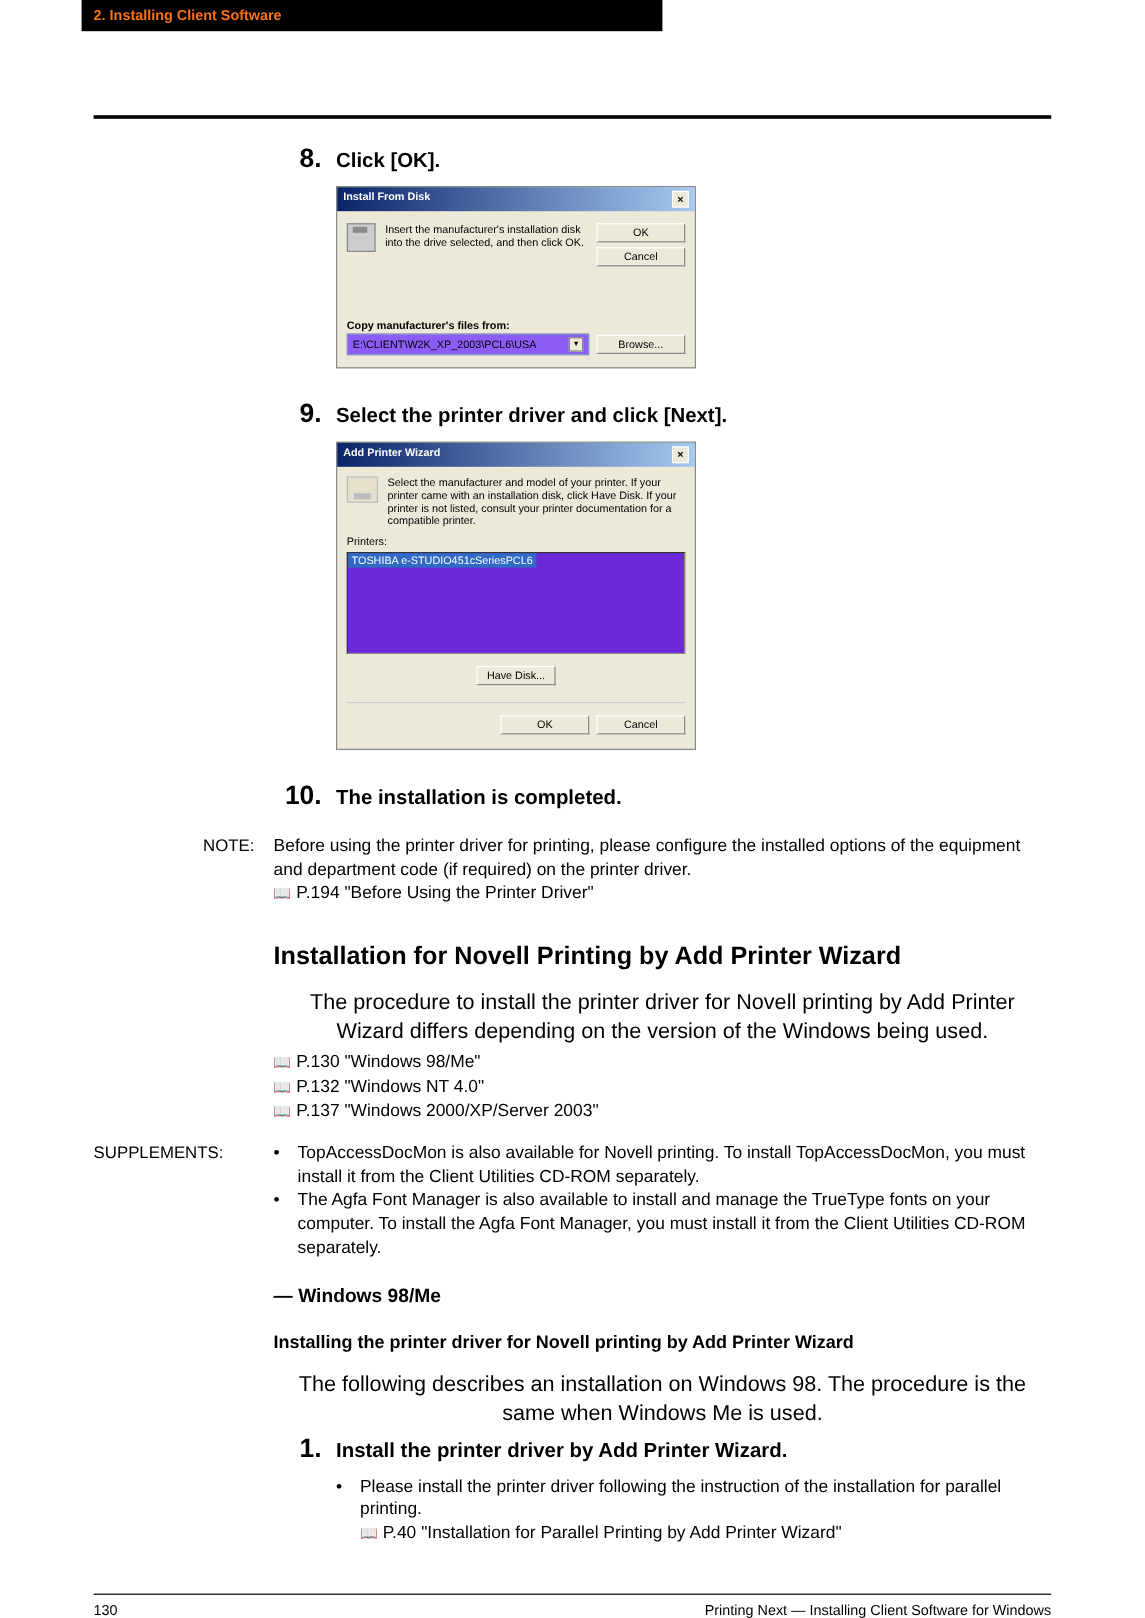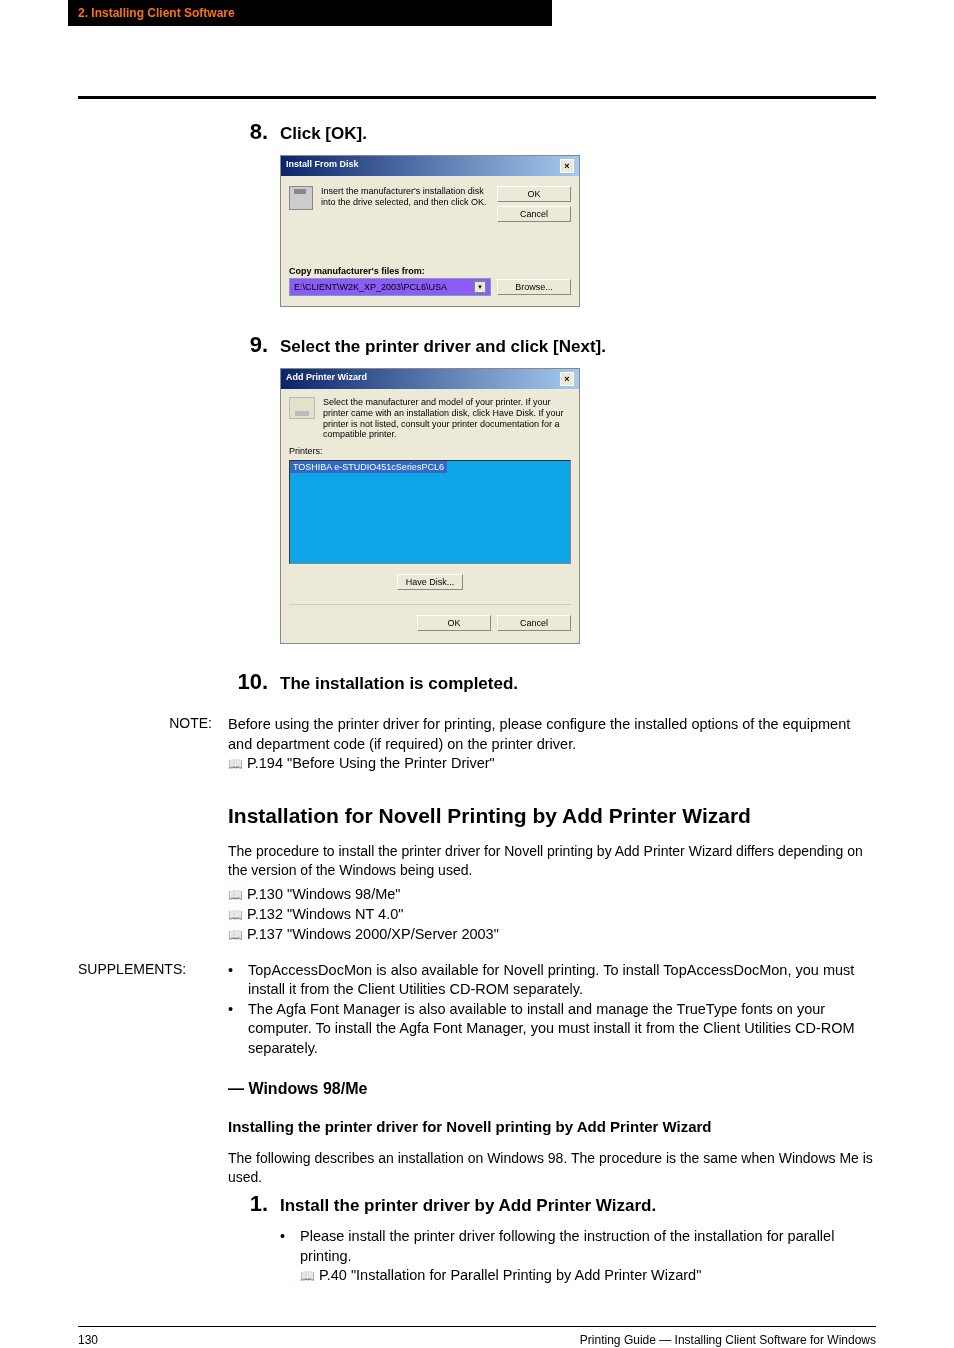--- a/index.html
+++ b/index.html
@@ -89,41 +89,41 @@
   .ss-input-row { display:flex; gap:6px; align-items:center; }
   .ss-input {
     border: 1px solid #7f9db9;
     background: #8b5cf6;
     padding: 2px 4px;
     font-size: 9px;
     flex: 1;
     display:flex; justify-content:space-between; align-items:center;
   }
   .dd-arrow { width:12px; height:12px; background:#ece9d8; border:1px solid #888; text-align:center; line-height:10px; font-size:7px; }
-  .listbox { border: 1px inset #888; background: #0ea5e9; height: 104px; margin: 4px 0 10px 0; }
+  .listbox { border: 1px inset #888; background: #6d28d9; height: 85px; margin: 4px 0 10px 0; }
   .listbox .hl { background: #316ac5; color: #fff; padding: 1px 3px; font-size: 9px; display:inline-block; }
   .btn-row { display: flex; justify-content: flex-end; gap: 6px; }
   .btn-row-separated { border-top: 1px solid #ccc; margin-top: 10px; padding-top: 10px; }
   .note-block {
     display: flex;
     margin-top: 20px;
     margin-bottom: 30px;
     margin-left: -78px;
   }
   .note-label {
     width: 228px;
     text-align: right;
     font-size: 14px;
     padding-right: 16px;
     flex-shrink: 0;
   }
   .note-text { font-size: 14.5px; line-height: 1.35; flex:1; }
   .book-icon::before { content: "\1F4D6"; font-size: 12px; margin-right: 4px; }
   .h2 { font-size: 21px; font-weight: bold; margin: 28px 0 14px 0; }
-  .para { font-size: 14px; line-height: 1.35; margin-bottom: 4px; }
+  .para { font-size: 18px; line-height: 1.35; margin-bottom: 4px; text-align: center; }
   .link-line { font-size: 14.5px; line-height: 1.4; }
   .supp-block {
     display: flex;
     margin-top: 16px;
     margin-bottom: 22px;
     margin-left: -160px;
   }
   .supp-label { width: 160px; text-align: left; font-size: 14px; flex-shrink: 0; padding-left: 10px; }
   .supp-list { font-size: 14.5px; line-height: 1.35; flex:1; }
   .supp-list .bullet-row { display:flex; }
@@ -269,15 +269,15 @@
           <span class="bullet">•</span>
           <span>Please install the printer driver following the instruction of the installation for parallel printing.</span>
         </div>
       <div style="margin-left:20px;"><span class="book-icon"></span><span>P.40 "Installation for Parallel Printing by Add Printer Wizard"</span></div>
     </div>
 
   </div>
 
   <div class="footer">
     <span>130</span>
-    <span>Printing Guide — Installing Client Software for Windows</span>
+    <span>Printing Next — Installing Client Software for Windows</span>
   </div>
 </div>
 
 </body></html>

